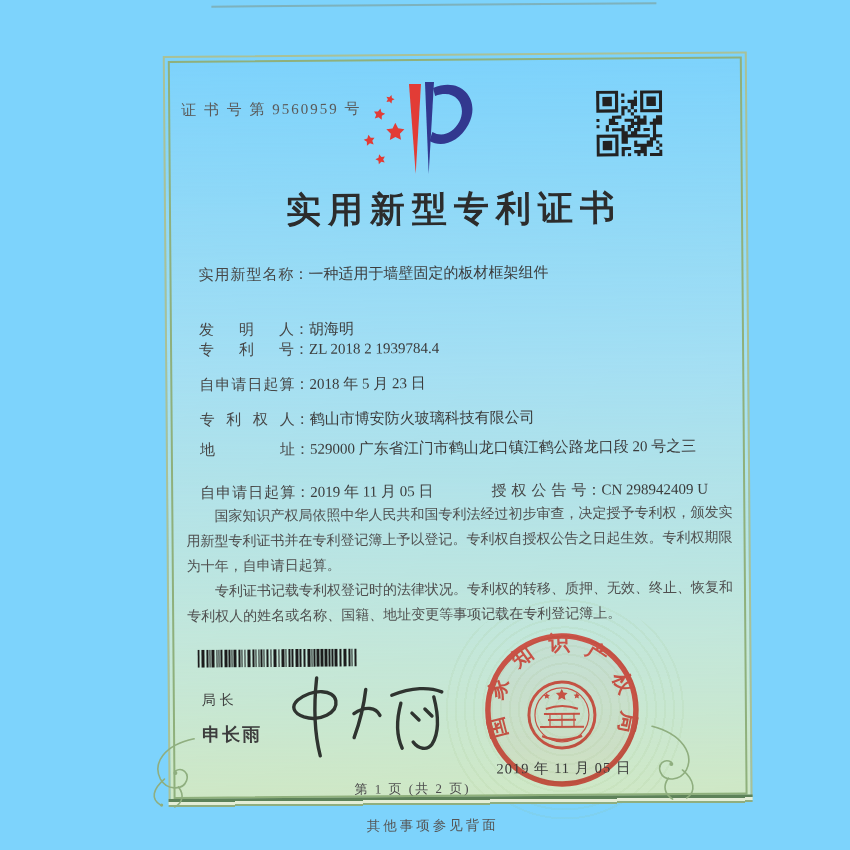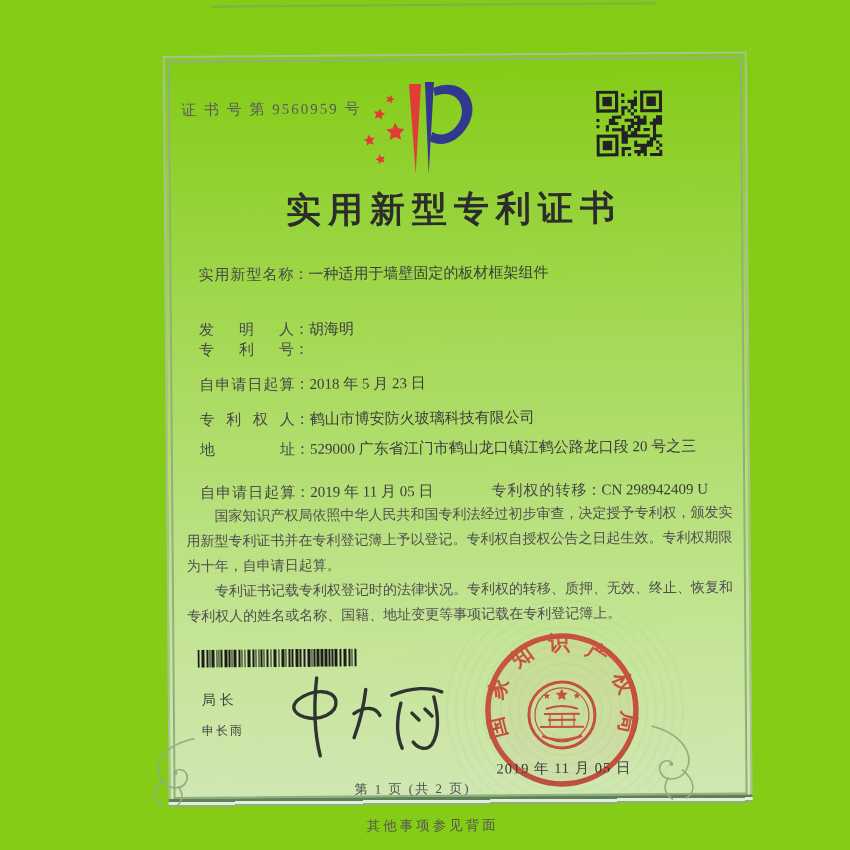--- a/index.html
+++ b/index.html
@@ -1,16 +1,16 @@
 <!DOCTYPE html>
 <html><head>
 <meta charset="utf-8">
 <style>
   html,body{margin:0;padding:0;background:#fff;}
-  .stage{position:relative;width:850px;height:850px;background:#84cc16;overflow:hidden;
+  .stage{position:relative;width:850px;height:850px;background:#7dd3fc;overflow:hidden;
          font-family:"Liberation Serif","DejaVu Serif",serif;color:#3e3e3e;}
   .sheet{position:absolute;inset:0;transform:rotate(-0.45deg);transform-origin:50% 55%;}
   .topline{position:absolute;left:215px;top:4px;width:445px;height:2px;background:#7d917d;opacity:.5;}
   .frame{position:absolute;left:166px;top:54px;width:580px;height:744px;
          border:2px solid #a9c197;
          background:linear-gradient(180deg,rgba(255,255,255,0) 0%,rgba(238,246,226,.35) 42%,
                     rgba(224,239,205,.7) 78%,rgba(214,233,192,.92) 100%);}
   .frame::after{content:"";position:absolute;inset:3px;border:2px solid #8fb07c;pointer-events:none;}
   .rings{position:absolute;left:438px;top:598px;width:250px;height:225px;border-radius:50%;
          background:repeating-radial-gradient(circle at 50% 50%,rgba(150,185,120,.18) 0 2px,transparent 2px 9px);
@@ -25,21 +25,21 @@
   .frow{position:absolute;left:184px;display:flex;font-size:15px;line-height:1.5;}
   .flabel{display:inline-block;width:95px;flex:none;text-align:justify;text-align-last:justify;color:#474747;margin-left:16px;}
   .fcolon{flex:none;color:#474747;}
   .fval{color:#3c3c3c;}
   .fval-addr{max-width:415px;}
   .pair2{margin-left:42px;display:flex;}
   .paras{position:absolute;left:186px;top:503px;width:548px;font-size:14px;color:#4f4f4f;line-height:1.78;}
   .paras p{margin:0;text-indent:2em;}
   .barcode{position:absolute;left:196px;top:648px;width:160px;height:18px;}
   .sigtitle{position:absolute;left:200px;top:690px;font-size:14px;letter-spacing:4px;color:#3d3d3d;}
-  .signame{position:absolute;left:200px;top:721px;font-size:12px;letter-spacing:2px;color:#3d3d3d;}
+  .signame{position:absolute;left:200px;top:721px;font-size:18px;letter-spacing:2px;color:#3d3d3d;font-weight:bold;}
   .signature{position:absolute;left:272px;top:663px;width:195px;height:110px;}
   .seal{position:absolute;left:477px;top:628px;width:166px;height:166px;mix-blend-mode:multiply;opacity:.93;}
   .sealdate{position:absolute;left:494px;top:760px;font-size:14.5px;color:#3a3a3a;letter-spacing:1px;}
   .pageinfo{position:absolute;left:166px;top:780px;width:580px;text-align:center;
             font-size:13px;color:#4e4e4e;letter-spacing:2px;transform:translateX(-46px);}
   .backnote{position:absolute;left:166px;top:817px;width:580px;text-align:center;
             font-size:13.5px;color:#555;letter-spacing:3px;transform:translateX(-26px);}
   .orn{position:absolute;}
   .orn-bl{left:136px;top:733px;}
   .orn-br{left:646px;top:726px;transform:scaleX(-1);}
@@ -90,20 +90,21 @@
       <span class="fval">一种适用于墙壁固定的板材框架组件</span>
     </div>
     <div class="frow" style="top:317px">
       <span class="flabel">发明人</span>
         <span class="fcolon">：</span>
       <span class="fval">胡海明</span>
     </div>
     <div class="frow" style="top:337px">
       <span class="flabel">专利号</span>
         <span class="fcolon">：</span>
+      <span class="fval">ZL 2018 2 1939784.4</span>
     </div>
     <div class="frow" style="top:372px">
       <span class="flabel">自申请日起算</span>
         <span class="fcolon">：</span>
       <span class="fval">2018 年 5 月 23 日</span>
     </div>
     <div class="frow" style="top:407px">
       <span class="flabel">专利权人</span>
         <span class="fcolon">：</span>
       <span class="fval">鹤山市博安防火玻璃科技有限公司</span>
@@ -111,21 +112,21 @@
     <div class="frow" style="top:437px">
       <span class="flabel">地址</span>
         <span class="fcolon">：</span>
       <span class="fval fval-addr">529000 广东省江门市鹤山龙口镇江鹤公路龙口段 20 号之三</span>
     </div>
     <div class="frow" style="top:480px">
       <span class="flabel">自申请日起算</span>
         <span class="fcolon">：</span>
       <span class="fval">2019 年 11 月 05 日</span>
       <span class="pair2">
-        <span class="flabel">专利权的转移</span>
+        <span class="flabel">授权公告号</span>
           <span class="fcolon">：</span>
         <span class="fval">CN 298942409 U</span>
       </span>
     </div>
 
     <div class="paras">
       <p>国家知识产权局依照中华人民共和国专利法经过初步审查，决定授予专利权，颁发实用新型专利证书并在专利登记簿上予以登记。专利权自授权公告之日起生效。专利权期限为十年，自申请日起算。</p>
       <p>专利证书记载专利权登记时的法律状况。专利权的转移、质押、无效、终止、恢复和专利权人的姓名或名称、国籍、地址变更等事项记载在专利登记簿上。</p>
     </div>
 

